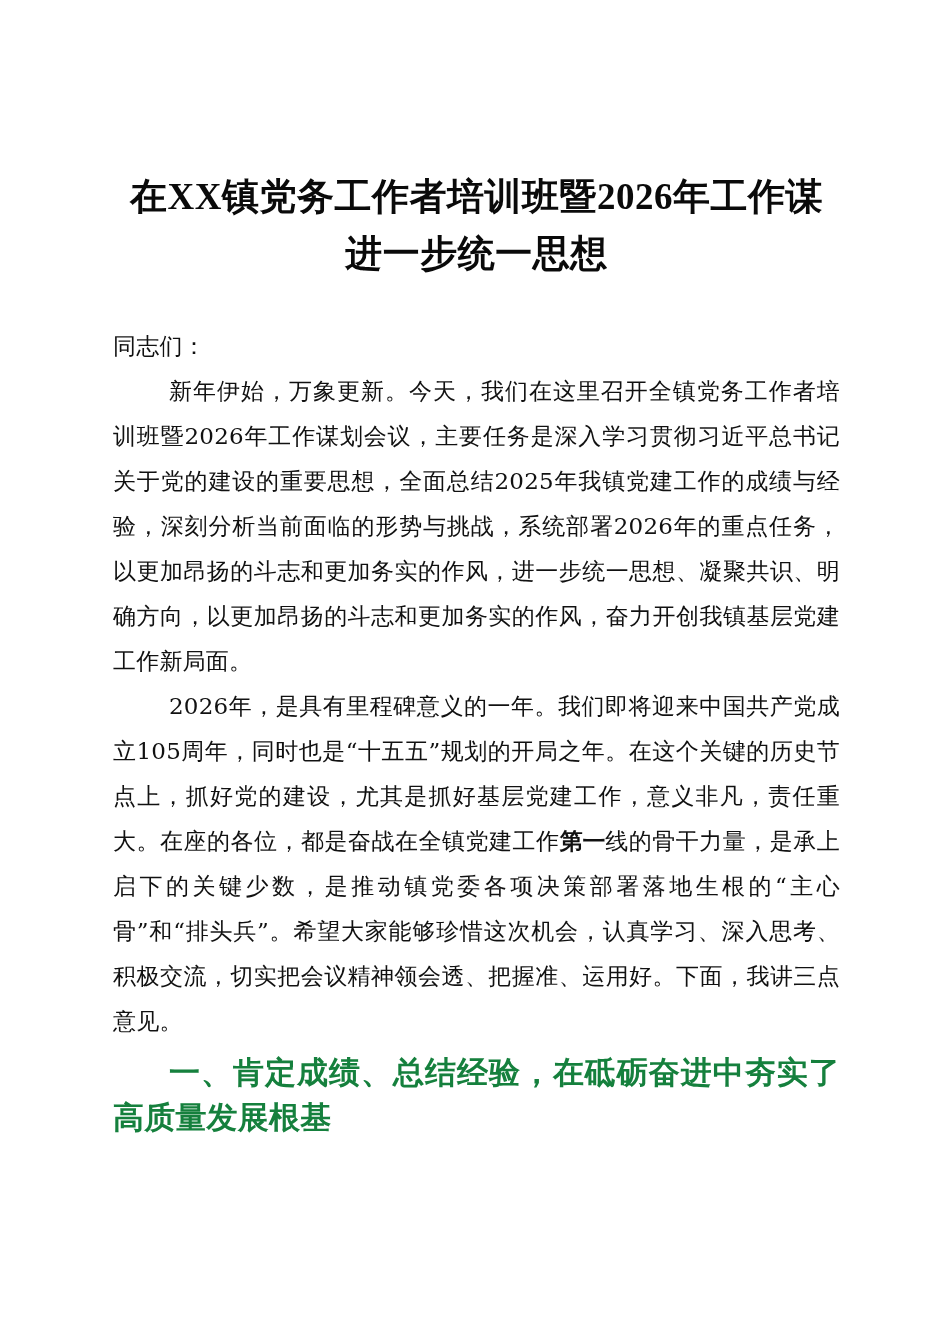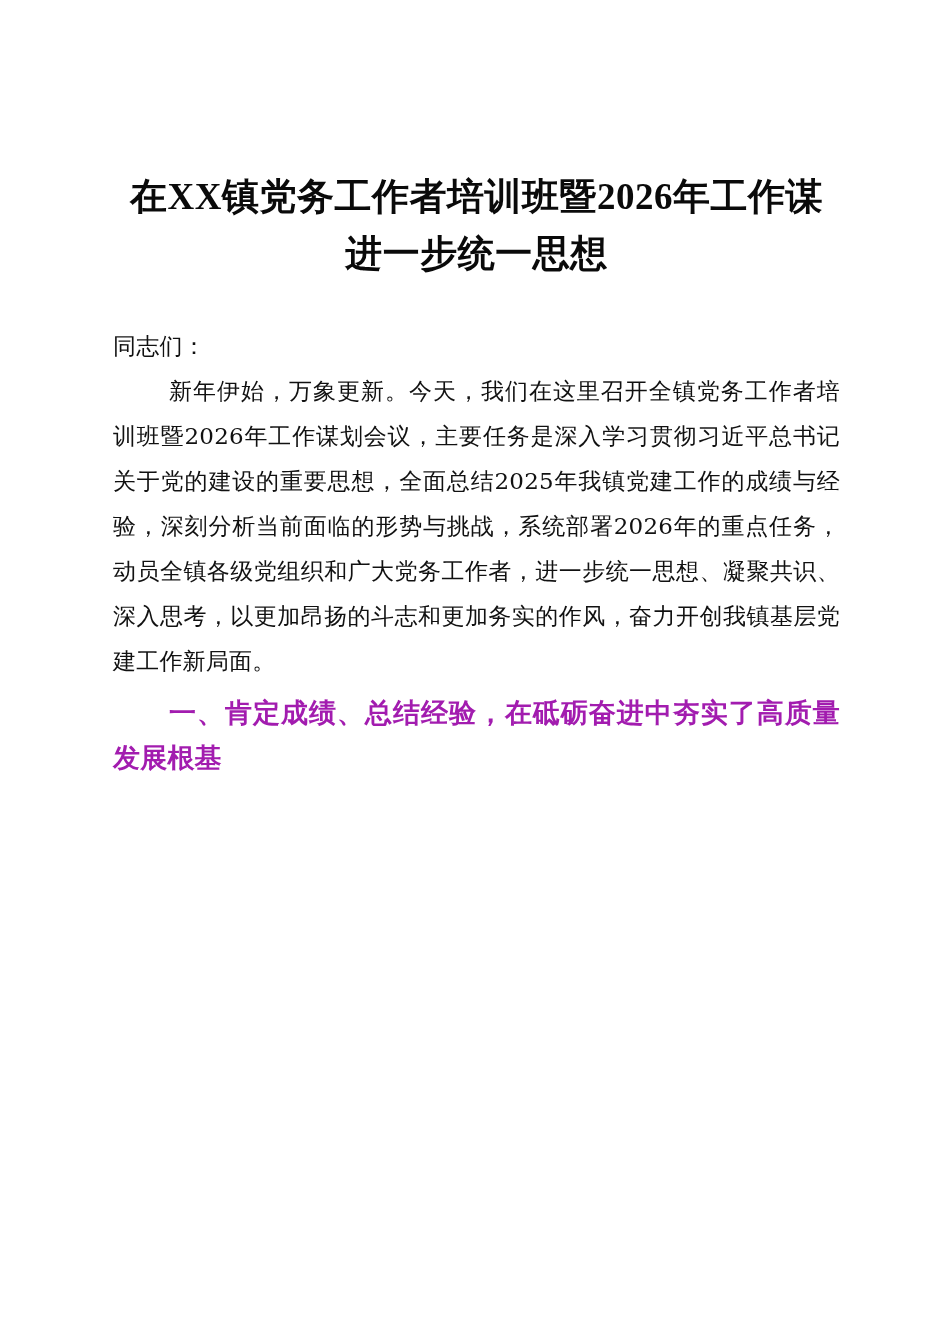--- a/index.html
+++ b/index.html
@@ -76,46 +76,49 @@
     font-weight: 700;
     letter-spacing: -0.5px;
   }
 
   
   h2.section-heading {
     margin: 0;
     padding-top: 6px;
     font-family: "DejaVu Sans", "Liberation Sans", sans-serif;
     font-weight: 700;
-    font-size: 27px;
+    font-size: 31px;
     line-height: 45px;
     text-indent: 56px;
     text-align: justify;
     text-align-last: left;
     text-justify: inter-ideograph;
-    color: #a21caf;
+    color: #15803d;
     letter-spacing: 0.2px;
   }
 </style>
 </head>
 <body>
 
 <div class="page">
   <div class="content">
 
     <h1 class="doc-title">
       <span class="t-line">在XX镇党务工作者培训班暨2026年工作谋</span>
       <span class="t-line">进一步统一思想</span>
     </h1>
 
     <div class="body-block">
 
       <p class="para salutation">同志们：</p>
 
 
-      <p class="para indent">新年伊始，万象更新。今天，我们在这里召开全镇党务工作者培训班暨2026年工作谋划会议，主要任务是深入学习贯彻习近平总书记关于党的建设的重要思想，全面总结2025年我镇党建工作的成绩与经验，深刻分析当前面临的形势与挑战，系统部署2026年的重点任务，动员全镇各级党组织和广大党务工作者，进一步统一思想、凝聚共识、深入思考，以更加昂扬的斗志和更加务实的作风，奋力开创我镇基层党建工作新局面。</p>
+      <p class="para indent">新年伊始，万象更新。今天，我们在这里召开全镇党务工作者培训班暨2026年工作谋划会议，主要任务是深入学习贯彻习近平总书记关于党的建设的重要思想，全面总结2025年我镇党建工作的成绩与经验，深刻分析当前面临的形势与挑战，系统部署2026年的重点任务，以更加昂扬的斗志和更加务实的作风，进一步统一思想、凝聚共识、明确方向，以更加昂扬的斗志和更加务实的作风，奋力开创我镇基层党建工作新局面。</p>
 
+      <p class="para indent">
+        <span>2026年，是具有里程碑意义的一年。我们即将迎来中国共产党成立105周年，同时也是“十五五”规划的开局之年。在这个关键的历史节点上，抓好党的建设，尤其是抓好基层党建工作，意义非凡，责任重大。在座的各位，都是奋战在全镇党建工作</span><b class="emph">第一</b><span>线的骨干力量，是承上启下的关键少数，是推动镇党委各项决策部署落地生根的“主心骨”和“排头兵”。希望大家能够珍惜这次机会，认真学习、深入思考、积极交流，切实把会议精神领会透、把握准、运用好。下面，我讲三点意见。</span>
+      </p>
 
       <h2 class="section-heading">一、肯定成绩、总结经验，在砥砺奋进中夯实了高质量发展根基</h2>
 
     </div>
   </div>
 </div>
 
 </body></html>

